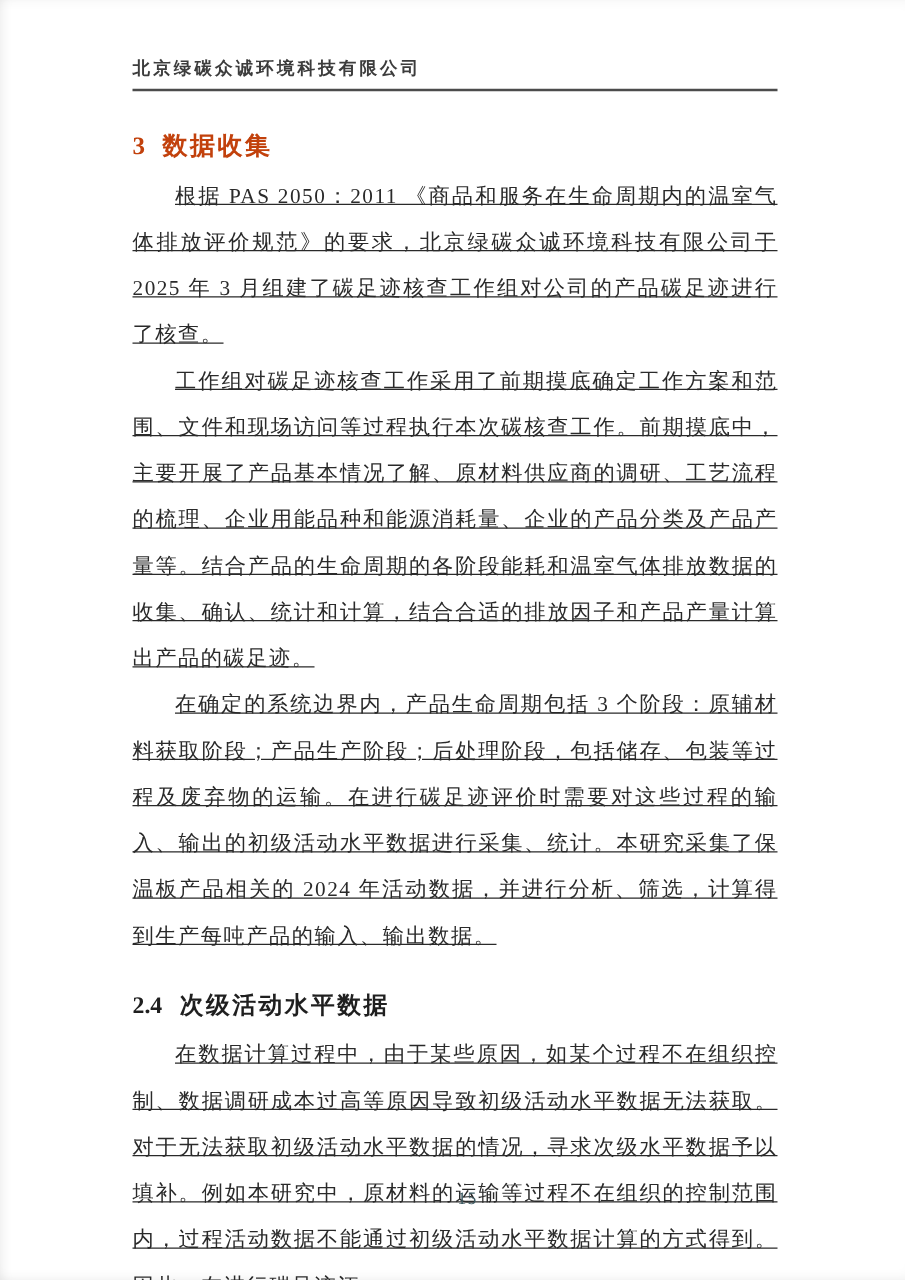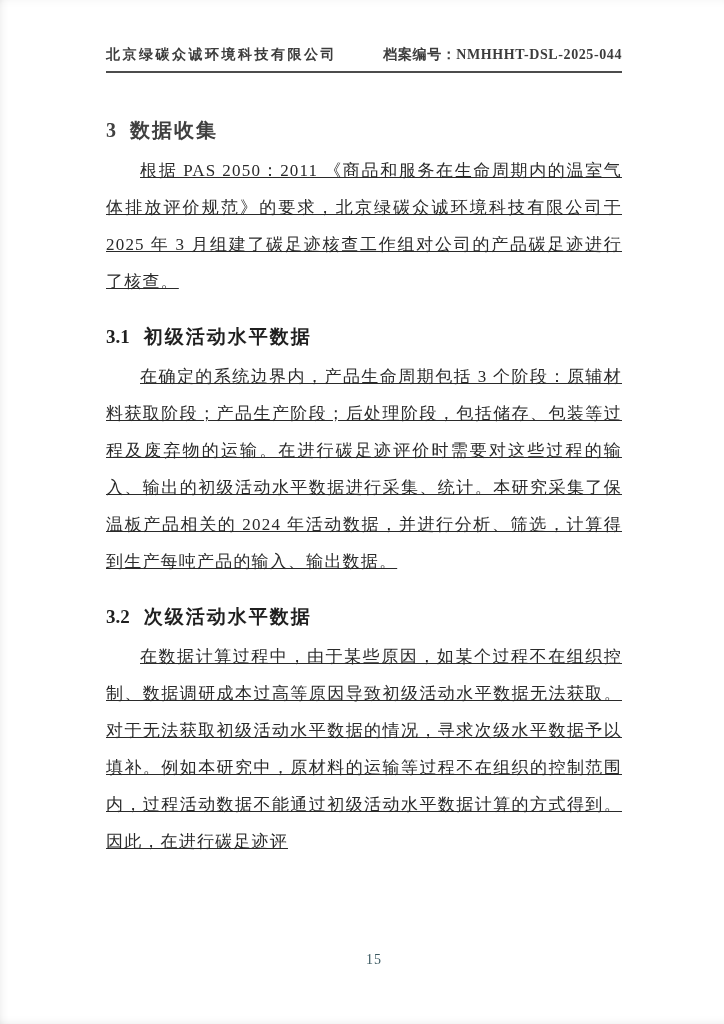--- a/index.html
+++ b/index.html
@@ -33,25 +33,25 @@
     white-space: nowrap;
   }
   .doc-header .doc-no {
     font-size: 14px;
     font-weight: bold;
     letter-spacing: 0.6px;
     color: #3c3c3c;
     white-space: nowrap;
   }
   .section-h1 {
-    margin-top: 44px;
+    margin-top: 30px;
     font-size: 20px;
     font-weight: bold;
     letter-spacing: 2px;
-    color: #404040;
+    color: #c2410c;
   }
   .section-h2 {
     margin-top: 24px;
     margin-bottom: 6px;
     font-size: 19px;
     font-weight: bold;
     letter-spacing: 2px;
     color: #1f1f1f;
   }
   .section-h1 .h-num, .section-h2 .h-num { margin-right: 14px; letter-spacing: 0; }
@@ -79,38 +79,35 @@
     color: #3a5860;
   }
 </style>
 </head>
 <body>
 
 <div class="page">
 
   <div class="doc-header">
     <span class="company">北京绿碳众诚环境科技有限公司</span>
-    <span class="doc-no">档案编号：NMHHHT-DSL-2025-044</span>
   </div>
 
   <div class="section-h1">
     <span class="h-num">3</span><span>数据收集</span>
   </div>
 
   <p class="body-par">根据 PAS 2050：2011 《商品和服务在生命周期内的温室气体排放评价规范》的要求，北京绿碳众诚环境科技有限公司于 2025 年 3 月组建了碳足迹核查工作组对公司的产品碳足迹进行了核查。</p>
 
+  <p class="body-par">工作组对碳足迹核查工作采用了前期摸底确定工作方案和范围、文件和现场访问等过程执行本次碳核查工作。前期摸底中，主要开展了产品基本情况了解、原材料供应商的调研、工艺流程的梳理、企业用能品种和能源消耗量、企业的产品分类及产品产量等。结合产品的生命周期的各阶段能耗和温室气体排放数据的收集、确认、统计和计算，结合合适的排放因子和产品产量计算出产品的碳足迹。</p>
 
-  <div class="section-h2">
-    <span class="h-num">3.1</span><span>初级活动水平数据</span>
-  </div>
 
   <p class="body-par">在确定的系统边界内，产品生命周期包括 3 个阶段：原辅材料获取阶段；产品生产阶段；后处理阶段，包括储存、包装等过程及废弃物的运输。在进行碳足迹评价时需要对这些过程的输入、输出的初级活动水平数据进行采集、统计。本研究采集了保温板产品相关的 2024 年活动数据，并进行分析、筛选，计算得到生产每吨产品的输入、输出数据。</p>
 
   <div class="section-h2">
-    <span class="h-num">3.2</span><span>次级活动水平数据</span>
+    <span class="h-num">2.4</span><span>次级活动水平数据</span>
   </div>
 
   <p class="body-par">在数据计算过程中，由于某些原因，如某个过程不在组织控制、数据调研成本过高等原因导致初级活动水平数据无法获取。对于无法获取初级活动水平数据的情况，寻求次级水平数据予以填补。例如本研究中，原材料的运输等过程不在组织的控制范围内，过程活动数据不能通过初级活动水平数据计算的方式得到。因此，在进行碳足迹评</p>
 
   <div class="page-footer">
     <span class="page-number">15</span>
   </div>
 
 </div>
 

